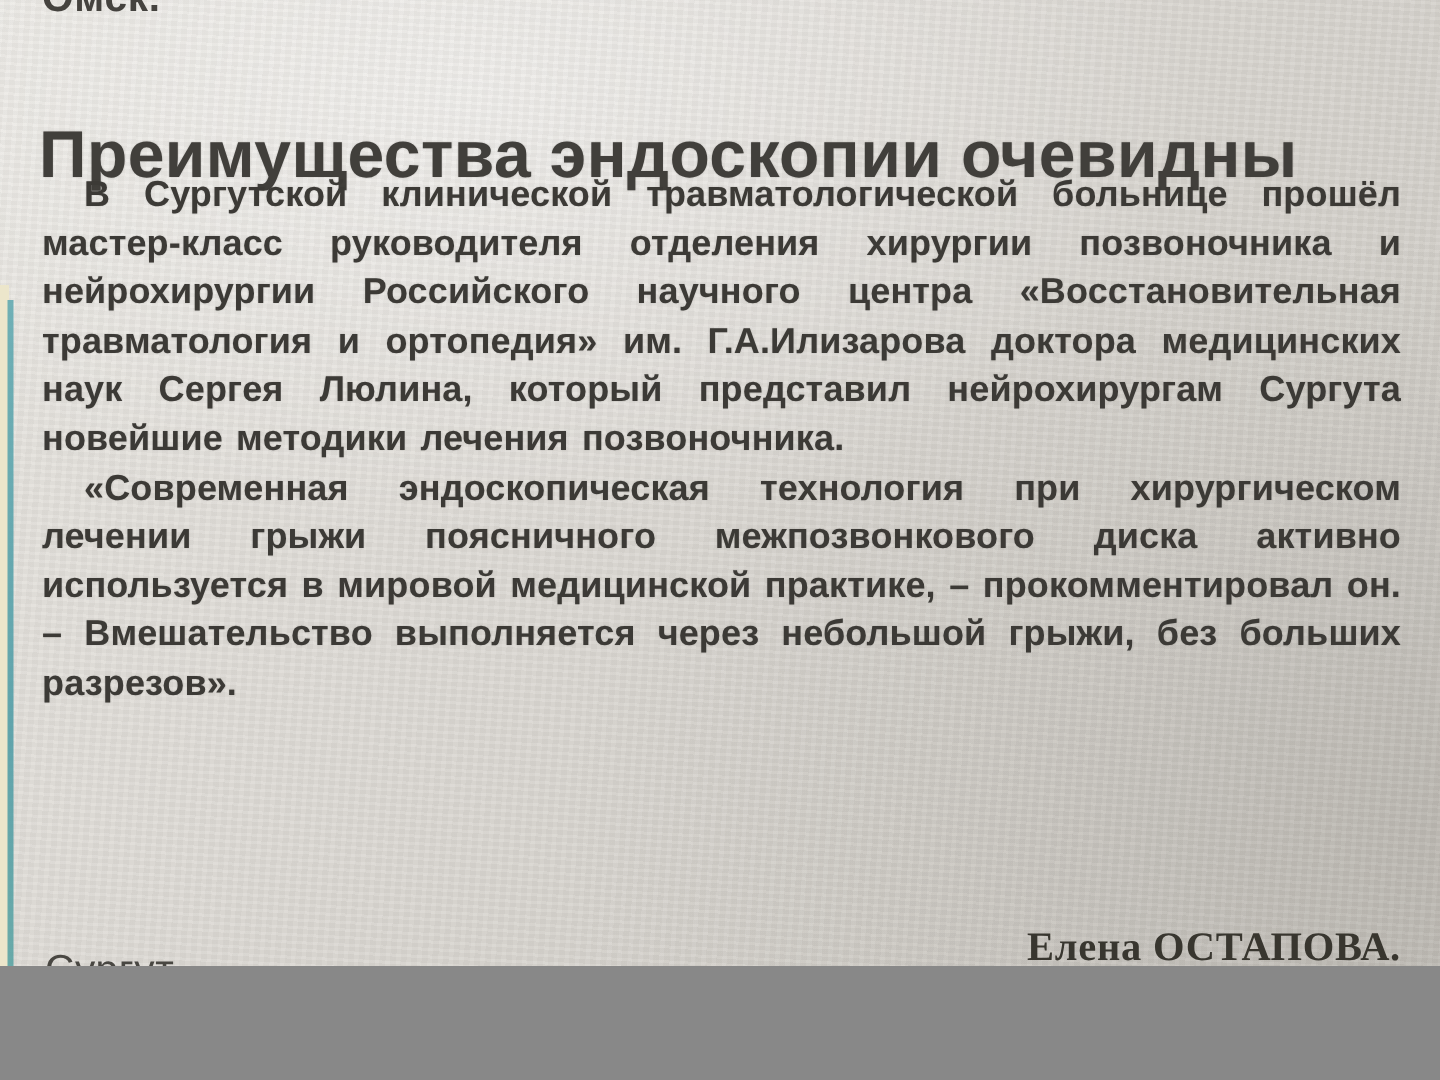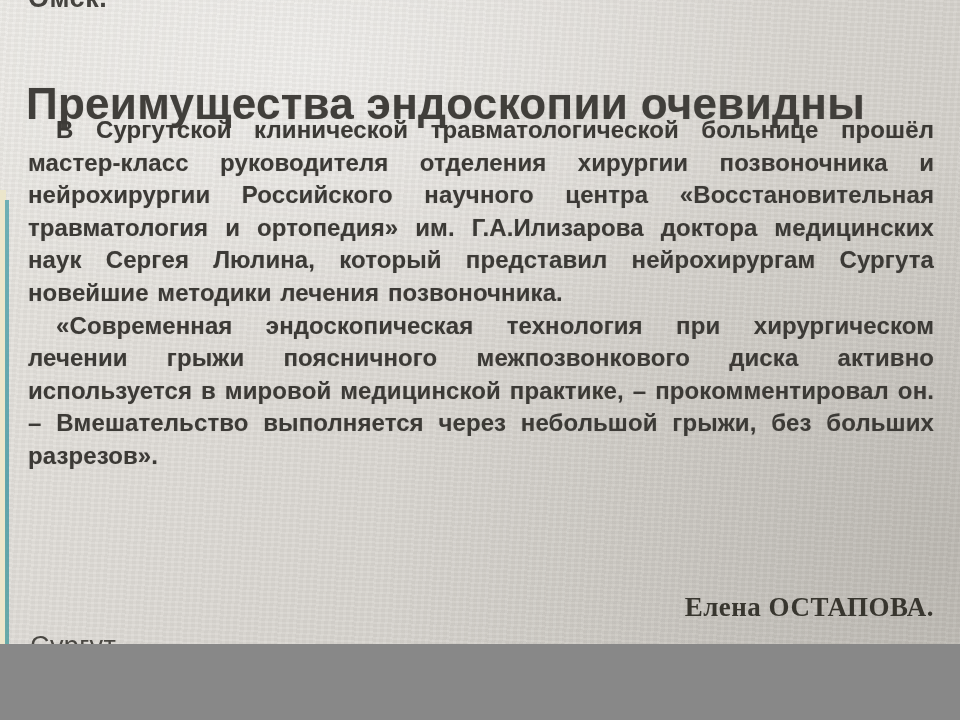--- a/index.html
+++ b/index.html
@@ -68,21 +68,21 @@
     text-align: justify;
     text-shadow: 0 0 1px rgba(60,58,54,0.25);
   }
   .body-copy p {
     margin: 0;
     text-indent: 28px;
   }
 
   .byline {
     position: absolute;
-    top: 592px;
+    top: 616px;
     right: 26px;
     font-family: "Liberation Serif", serif;
     font-size: 27px;
     font-weight: 700;
     color: #38362f;
     letter-spacing: 0.5px;
   }
 
   .dateline {
     position: absolute;

